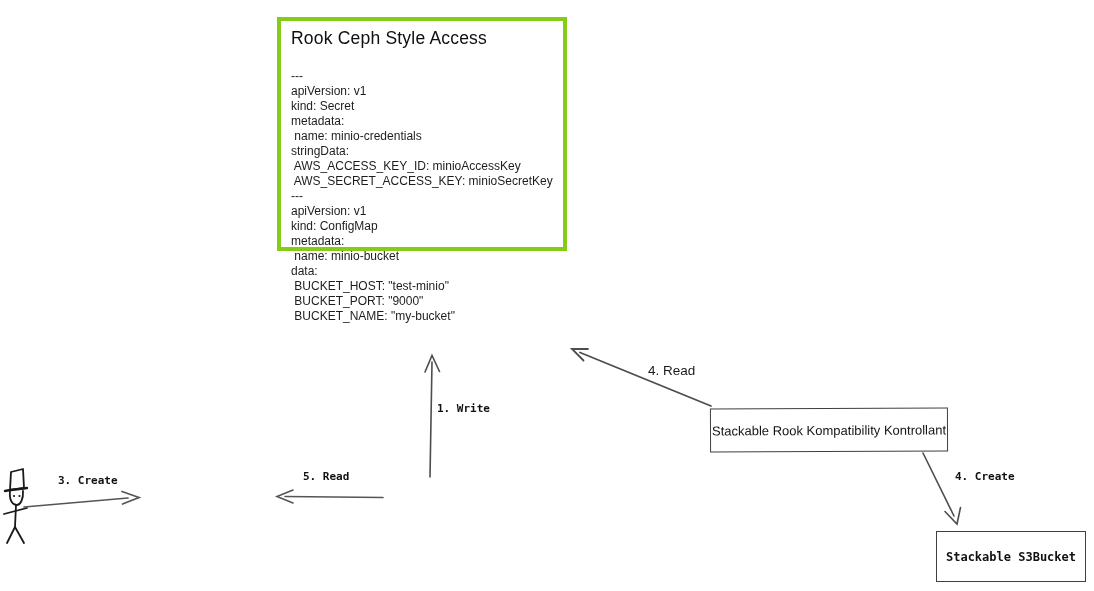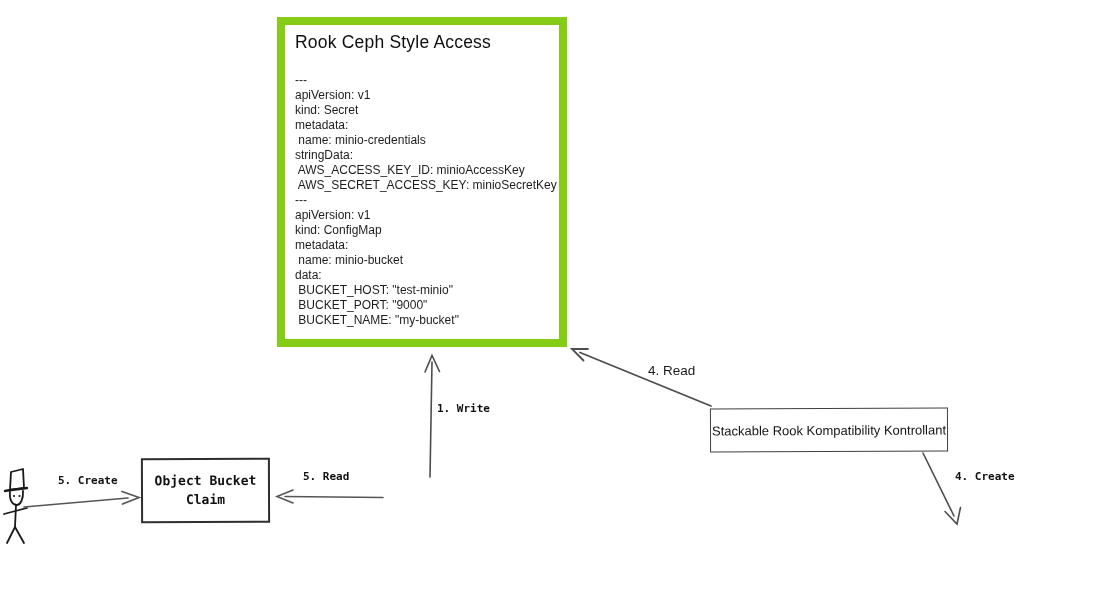--- a/index.html
+++ b/index.html
@@ -12,22 +12,22 @@
     overflow: hidden;
   }
   .overlay {
     position: absolute; left: 0; top: 0;
     width: 1094px; height: 591px;
     pointer-events: none;
   }
   
   .spec-box {
     position: absolute; left: 277px; top: 17px;
-    width: 290px; height: 330px;
-    border: 8px solid #84cc16;
+    width: 290px; height: 234px;
+    border: 4px solid #84cc16;
     background: #ffffff;
     box-sizing: border-box;
   }
   .spec-title {
     position: absolute; left: 10px; top: 7px;
     font-size: 17.5px; letter-spacing: 0.2px;
     color: #0f0f0f;
   }
   .yaml {
     position: absolute; left: 10px; top: 48px; margin: 0;
@@ -137,30 +137,29 @@
 apiVersion: v1
 kind: ConfigMap
 metadata:
  name: minio-bucket
 data:
  BUCKET_HOST: "test-minio"
  BUCKET_PORT: "9000"
  BUCKET_NAME: "my-bucket"</pre>
   </div>
 
-  <div class="node obc">
-    <span>Object Bucket
-Claim</span>
-  </div>
 
 
   <div class="node kontrollant">
     <span>Stackable Rook Kompatibility Kontrollant</span>
   </div>
 
+  <div class="node s3bucket">
+    <span>Stackable S3Bucket</span>
+  </div>
 
-  <div class="lbl mono lbl-1">5. Create</div>
+  <div class="lbl mono lbl-1">3. Create</div>
   <div class="lbl mono lbl-2">5. Read</div>
   <div class="lbl mono lbl-3">1. Write</div>
   <div class="lbl sans lbl-4">4. Read</div>
   <div class="lbl mono lbl-5">4. Create</div>
 
 </div>
 
 </body></html>

